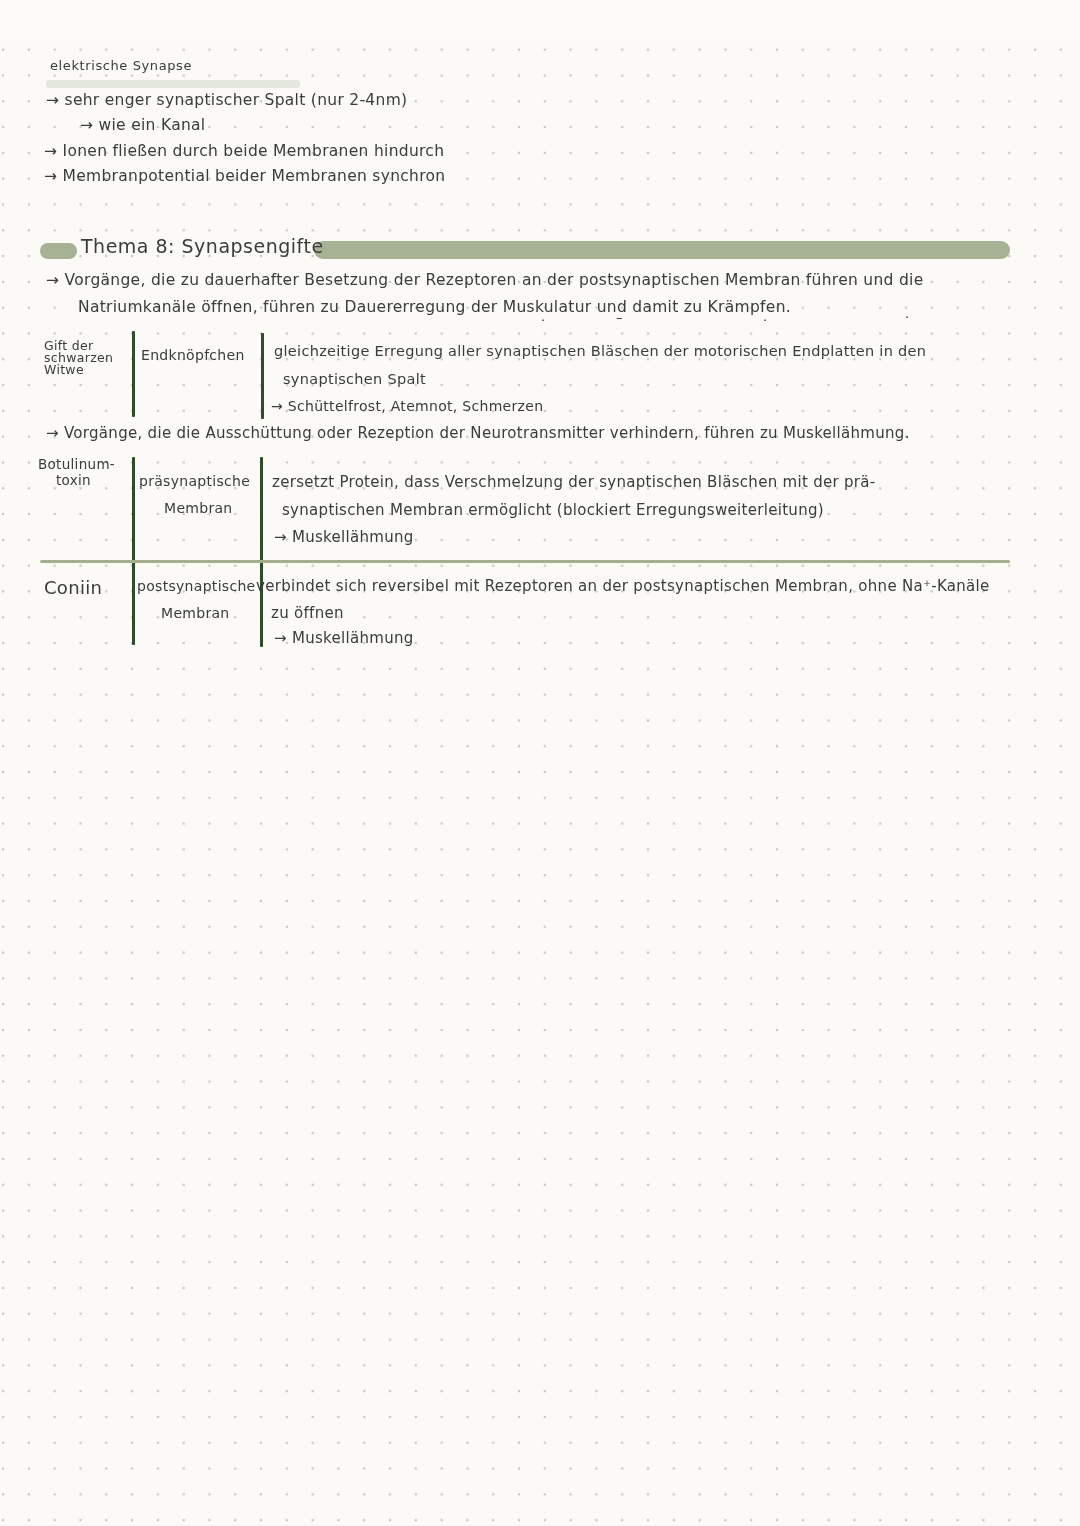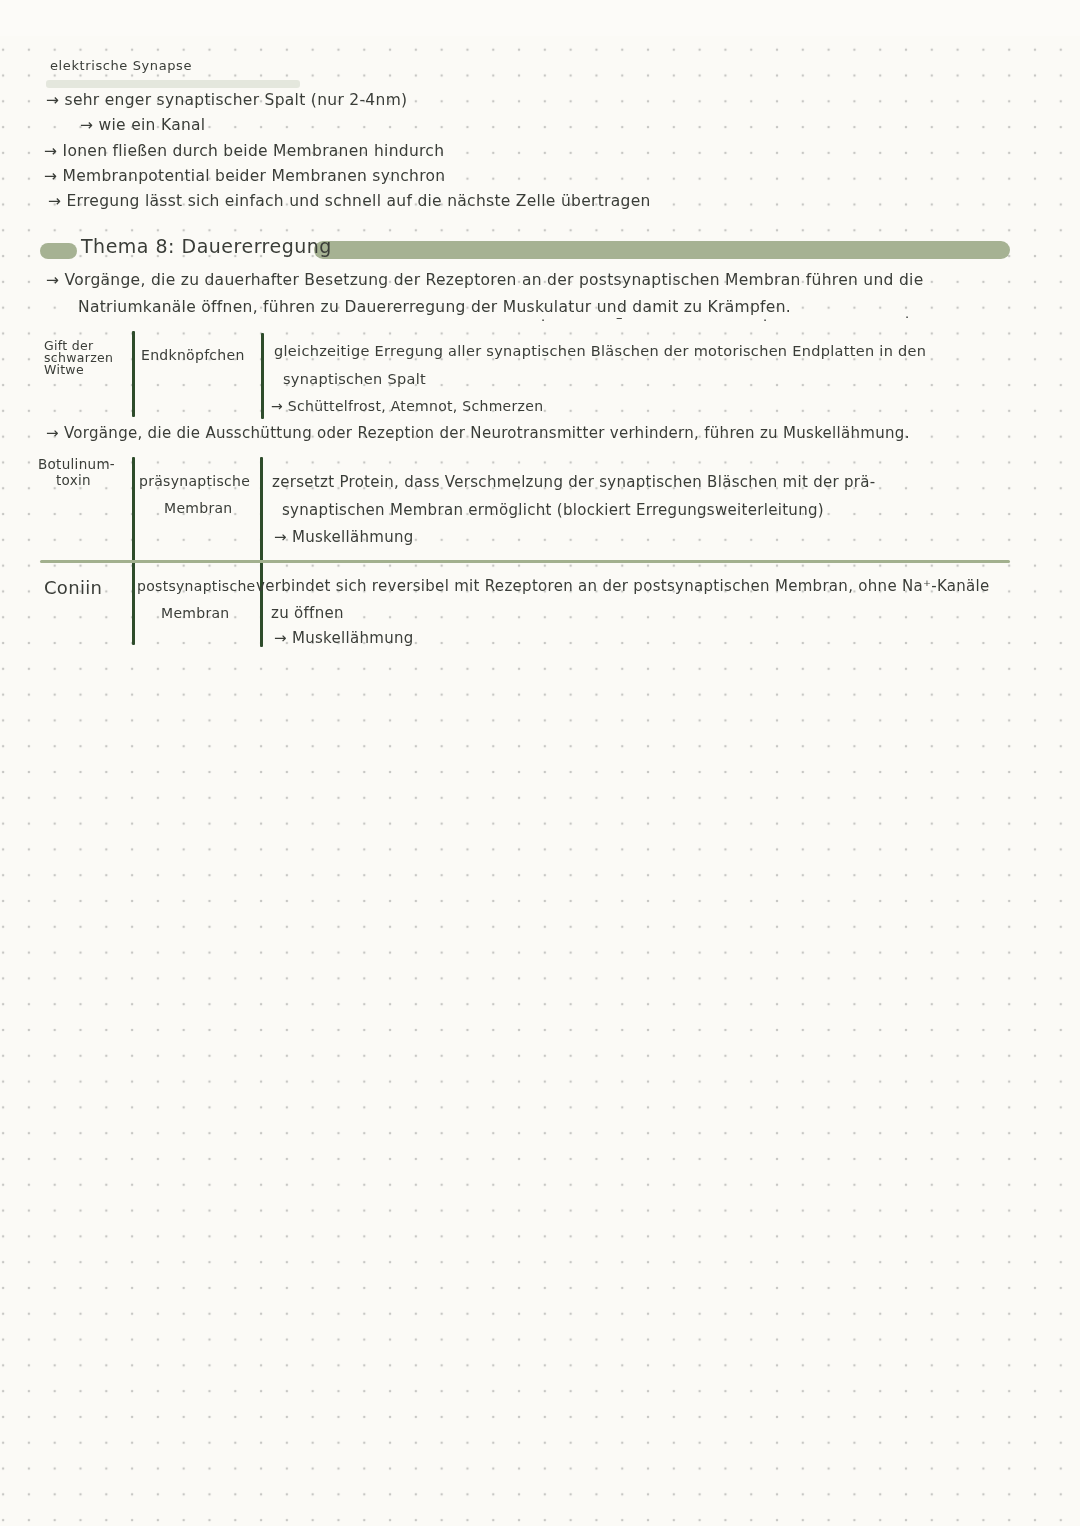--- a/index.html
+++ b/index.html
@@ -69,25 +69,24 @@
 <div class="page">
   <div class="top-margin"></div>
 
   <div class="title-underline" style="left:46px;top:80px;width:254px;height:8px;"></div>
   <div class="hw title" style="left:50px;top:59px;">elektrische Synapse</div>
 
   <div class="hw" style="left:46px;top:92px;font-size:15.5px;">→ sehr enger synaptischer Spalt (nur 2-4nm)</div>
   <div class="hw" style="left:80px;top:117px;font-size:15.5px;">→ wie ein Kanal</div>
   <div class="hw" style="left:44px;top:168px;font-size:15.5px;">→ Membranpotential beider Membranen synchron</div>
   <div class="hw" style="left:44px;top:143px;font-size:15.5px;">→ Ionen fließen durch beide Membranen hindurch</div>
-  <div class="hw" style="left:48px;top:193px;font-size:15.5px;">→ Erregung lässt sich einfach und schnell auf die nächste Zelle übertragen</div>
 
   <div class="pill" style="left:40px;top:243px;width:37px;height:16px;"></div>
   <div class="pill" style="left:314px;top:241px;width:696px;height:18px;"></div>
-  <div class="hw heading" style="left:81px;top:236px;">Thema 8: Dauererregung</div>
+  <div class="hw heading" style="left:81px;top:236px;">Thema 8: Synapsengifte</div>
 
   <div class="hw" style="left:46px;top:272px;font-size:15.5px;">→ Vorgänge, die zu dauerhafter Besetzung der Rezeptoren an der postsynaptischen Membran führen und die</div>
   <div class="hw" style="left:78px;top:299px;font-size:15.5px;">Natriumkanäle öffnen, führen zu Dauererregung der Muskulatur und damit zu Krämpfen.</div>
 
   <div class="hw mark" style="left:541px;top:314px;">·</div>
   <div class="hw mark" style="left:616px;top:311px;">–</div>
   <div class="hw mark" style="left:763px;top:314px;">·</div>
   <div class="hw mark" style="left:905px;top:311px;">·</div>
 
   <div class="vrule" style="left:132px;top:331px;height:86px;"></div>

